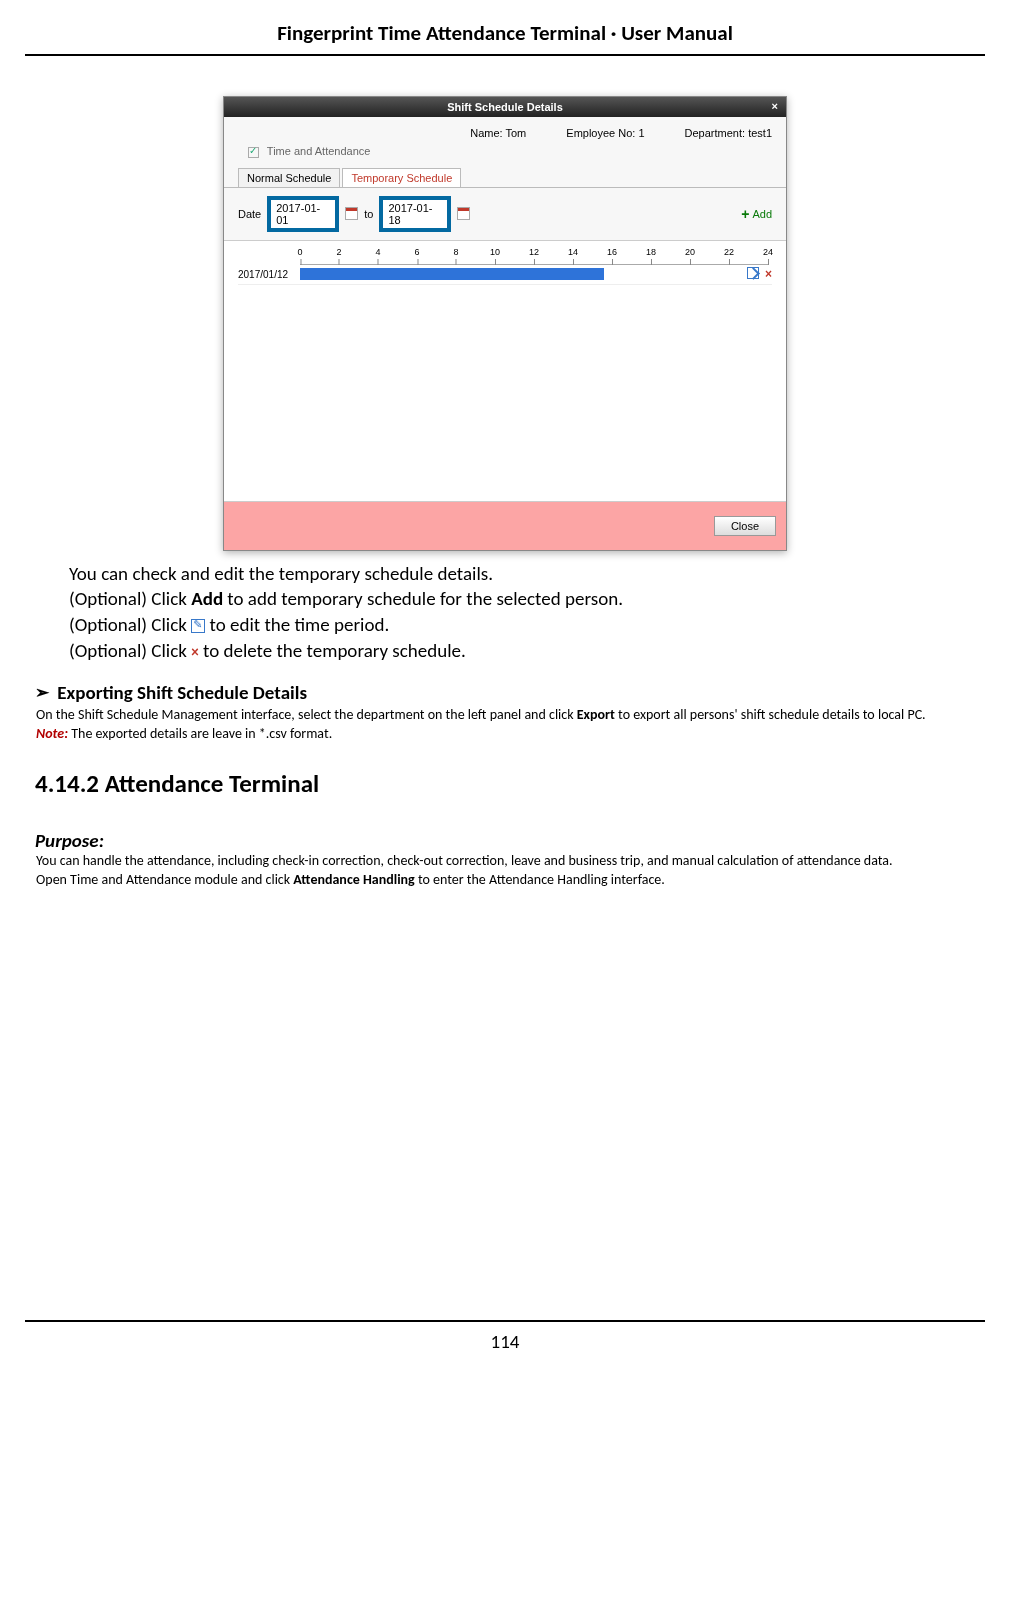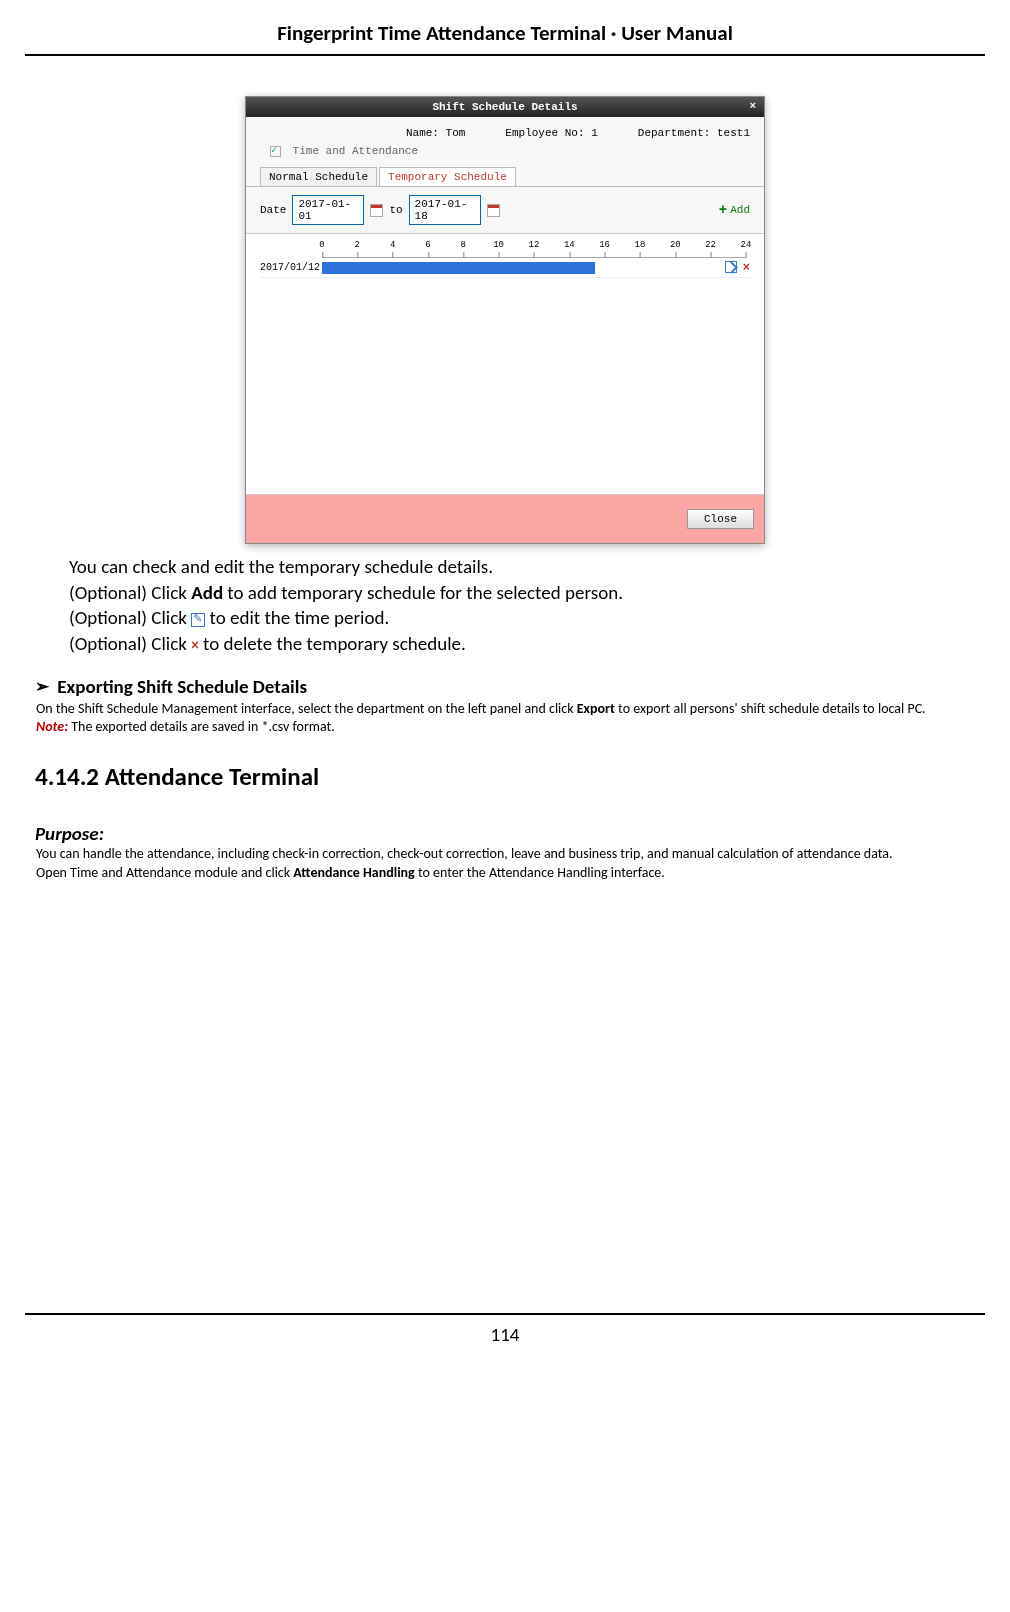--- a/index.html
+++ b/index.html
@@ -18,25 +18,25 @@
       border-bottom: 2px solid #000;
       padding-bottom: 8px;
       margin-bottom: 40px;
     }
     .screenshot-wrap {
       display: flex;
       justify-content: center;
       margin-bottom: 10px;
     }
     .dialog {
-      width: 520px;
+      width: 564px;
       border: 1px solid #888;
       background: #f7f7f7;
       box-shadow: 0 2px 8px rgba(0,0,0,0.3);
-      font-family: Liberation Mono, monospace;
+      font-family: Liberation Sans, sans-serif;
       font-size: 11px;
     }
     .dialog-title {
       background: linear-gradient(#555, #222);
       color: #fff;
       font-weight: bold;
       text-align: center;
       padding: 4px 0;
       position: relative;
     }
@@ -89,21 +89,21 @@
       background: #fff;
     }
     .dialog-daterow {
       padding: 8px 14px;
       display: flex;
       align-items: center;
       gap: 6px;
       border-bottom: 1px solid #ccc;
     }
     .date-input {
-      border: 1px solid #0369a1;
+      border: 4px solid #0369a1;
       padding: 2px 5px;
       background: #fff;
       font-size: 11px;
       width: 72px;
     }
     .cal-icon {
       display: inline-block;
       width: 13px; height: 13px;
       background: #fff;
       border: 1px solid #aaa;
@@ -360,21 +360,21 @@
 </div>
 
 <div class="bullet-head">
   <span class="bullet-icon">➢</span>
   <span>Exporting Shift Schedule Details</span>
 </div>
 <div class="body-text-outer justify">
   <span>On the Shift Schedule Management interface, select the department on the left panel and click </span><b>Export</b><span> to export all persons' shift schedule details to local PC.</span>
 </div>
 <div class="body-text-outer">
-  <span class="note-red">Note:</span><span> The exported details are saved in *.csv format.</span>
+  <span class="note-red">Note:</span><span> The exported details are leave in *.csv format.</span>
 </div>
 
 <div class="h-section">4.14.2 Attendance Terminal</div>
 
 <div class="purpose-label">Purpose:</div>
 <div class="body-text-outer justify">You can handle the attendance, including check-in correction, check-out correction, leave and business trip, and manual calculation of attendance data.</div>
 <div class="body-text-outer justify">
   <span>Open Time and Attendance module and click </span><b>Attendance Handling</b><span> to enter the Attendance Handling interface.</span>
 </div>
 

